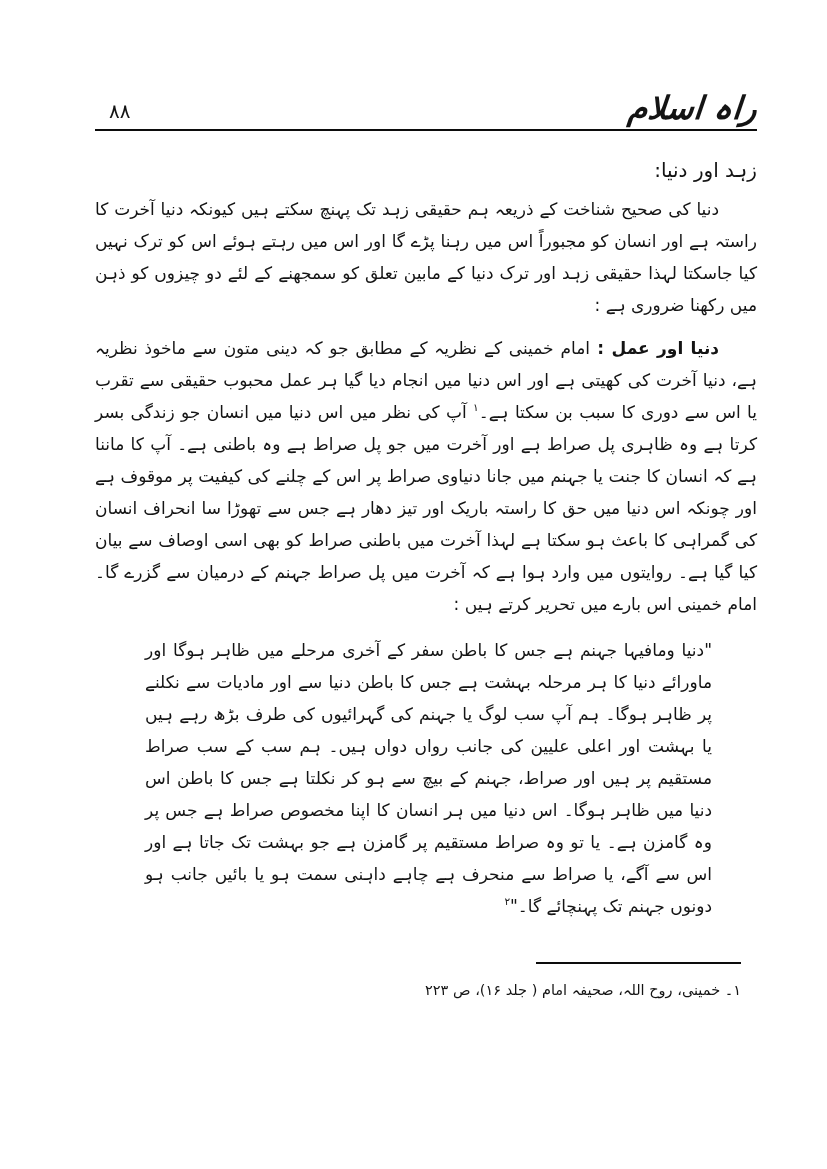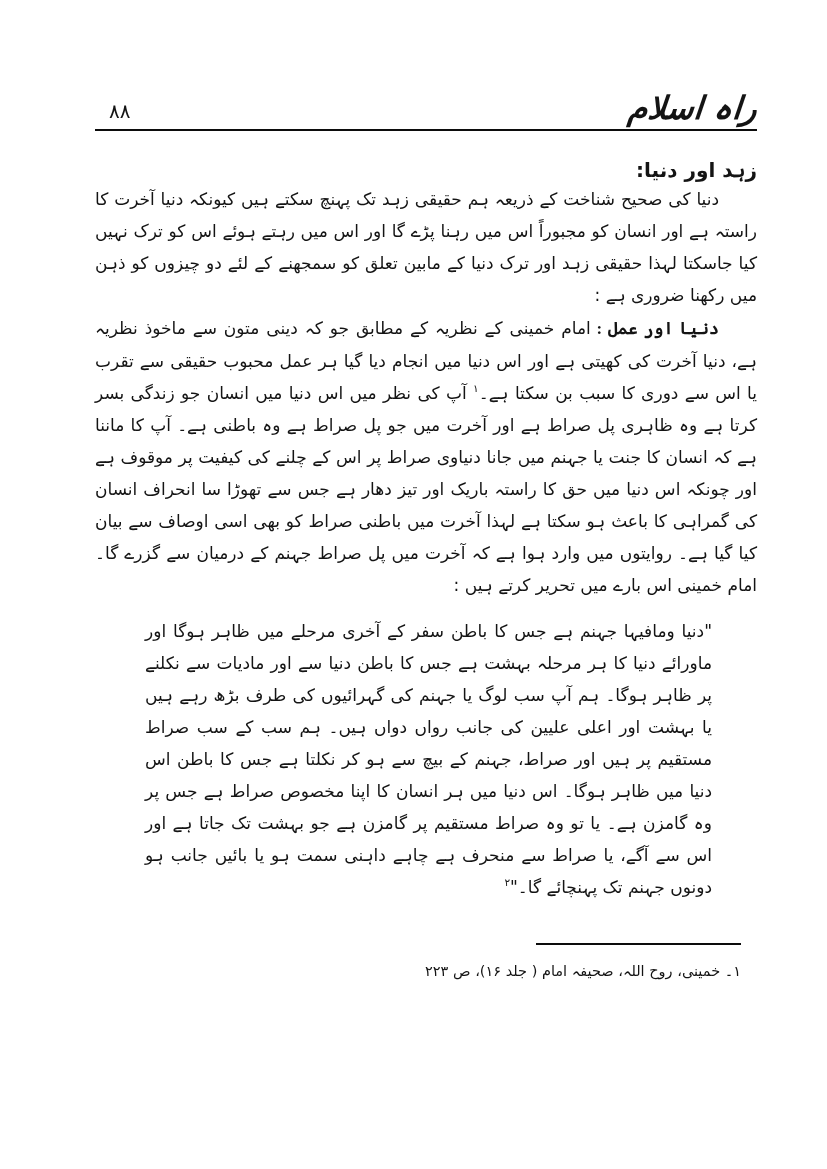--- a/index.html
+++ b/index.html
@@ -39,30 +39,30 @@
     padding-left:14px;
   }
   .header-rule{
     border:none;
     border-top:2.3px solid #0c0c0c;
     margin:5px 0 0 0;
   }
   .section-heading{
     margin:27px 0 0 0;
     font-size:20px;
-    font-weight:700;
+    font-weight:400;
   }
   .para{
-    margin:1px 0 0 0;
+    margin:11px 0 0 0;
     font-size:17px;
     line-height:32px;
     text-align:justify;
   }
   .indent{ text-indent:38px; }
-  .runin{ font-weight:700;font-family:Liberation Serif, serif; }
+  .runin{ font-weight:700; }
   .fnref{
     font-size:10.5px;
     line-height:0;
   }
   .quote{
     margin:14px 45px 0 50px;
     font-size:17px;
     line-height:32px;
     text-align:justify;
   }

